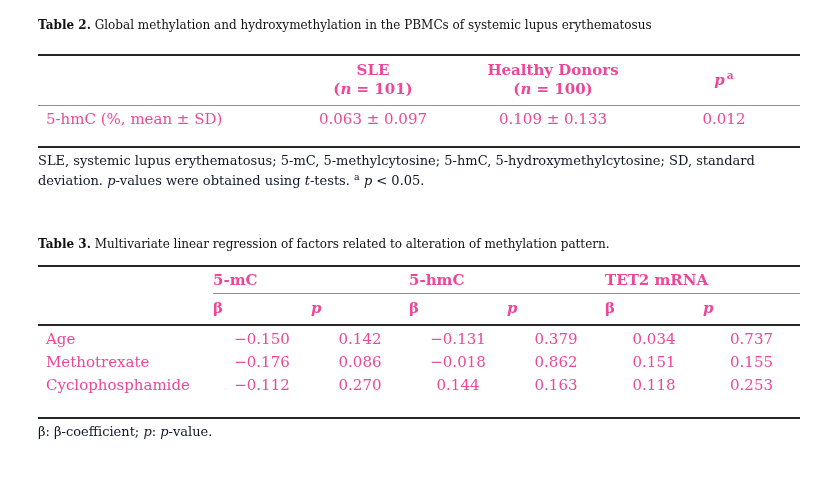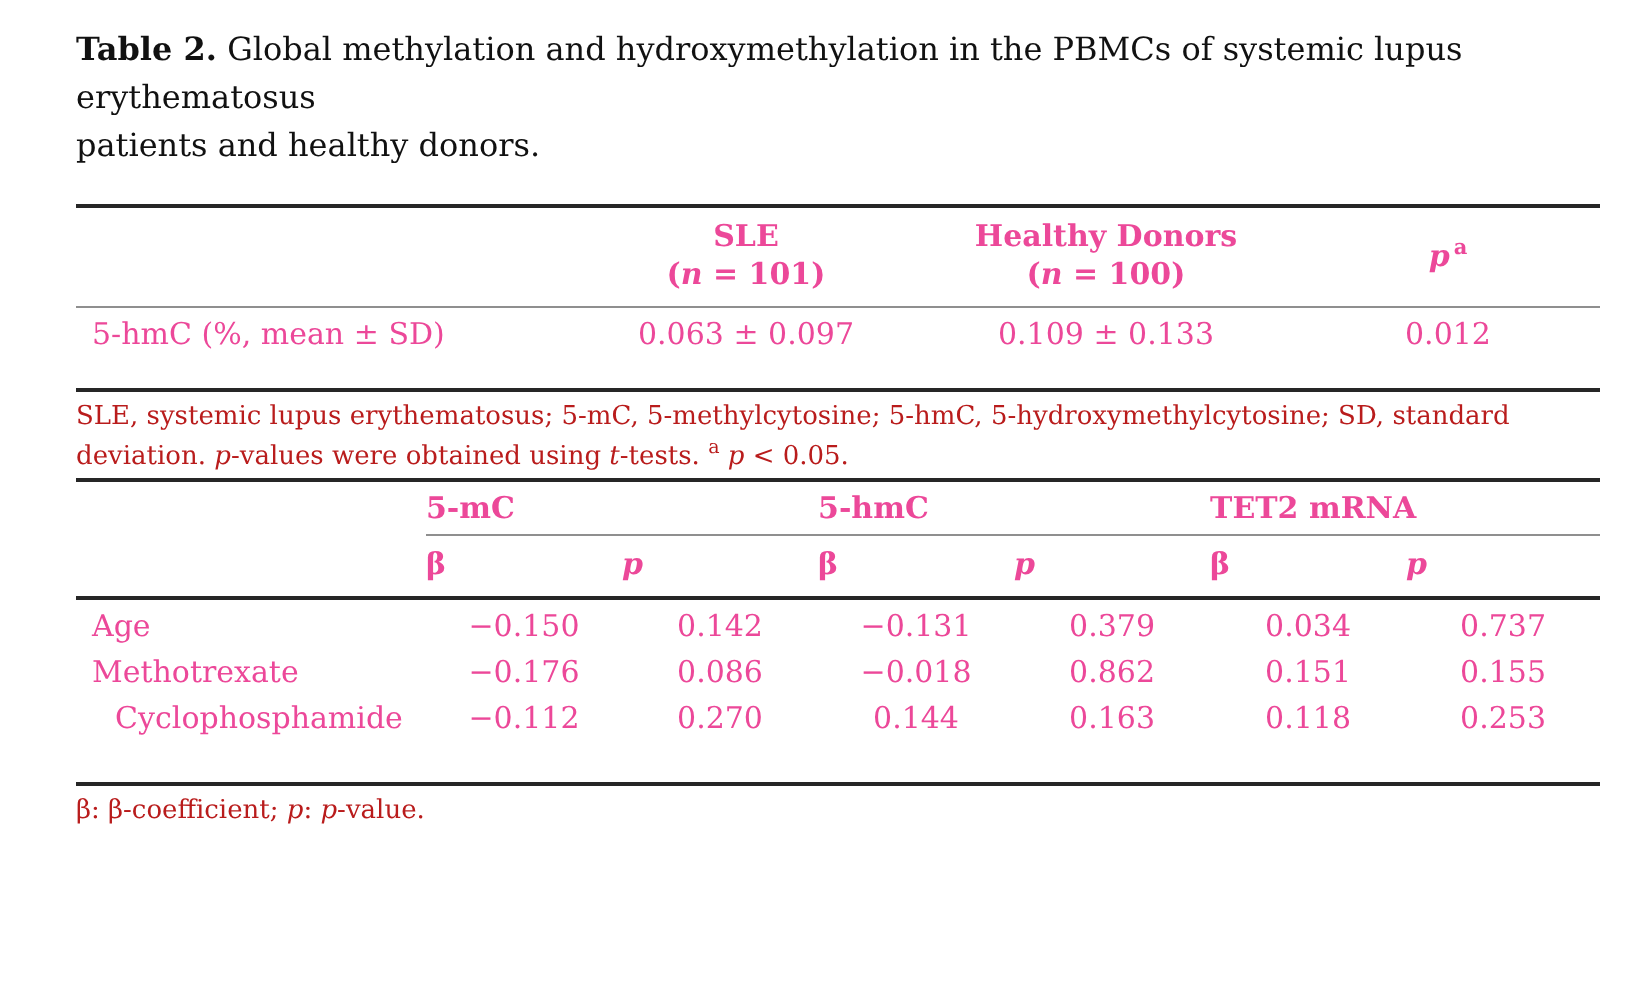--- a/index.html
+++ b/index.html
@@ -5,21 +5,21 @@
   * { margin: 0; padding: 0; box-sizing: border-box; }
   html, body { background: #ffffff; }
   body {
     width: 816px; height: 491px; overflow: hidden;
     font-family: "DejaVu Serif", serif;
     color: #111111;
   }
   .page { padding: 13px 16px 0 38px; width: 816px; }
 
   
-  .caption { font-size: 16px; line-height: 24px; color: #111; }
+  .caption { font-size: 12px; line-height: 24px; color: #111; }
   .caption b { font-weight: bold; }
   .t3caption { margin-top: 41px; margin-bottom: 9px; }
 
   
   table {
     border-collapse: collapse; table-layout: fixed; width: 762px;
     font-size: 15px; color: #ec4899;
   }
   .rule-top { border-top: 2.5px solid #262626; }
   .rule-bottom { border-bottom: 2px solid #262626; }
@@ -38,42 +38,42 @@
   .t2 tbody tr:first-child td { padding-top: 2px; }
   .t2 tbody tr:last-child td { padding-bottom: 16px; }
   .t2 tbody td.lbl, .t3 tbody td.lbl { text-align: left; padding-left: 8px; }
 
   .hvar { font-style: italic; }
   .hsup { font-size: 10.5px; vertical-align: super; margin-left: 2px; line-height: 0; }
 
   
   .footnote {
     font-size: 13px; line-height: 20px; margin-top: 3px; width: 762px;
-    color: #b91c1c;
+    color: #0f172a;
   }
   .footnote i { font-style: italic; }
   .footnote sup { font-size: 9.5px; vertical-align: super; line-height: 0; }
 
   
   .t3 thead th { font-weight: bold; text-align: left; }
   .t3 .group-row th { padding: 4px 0 3px 0; line-height: 19px; }
   .t3 .group-row th.grp { border-bottom: 1.5px solid #8f8f8f; }
   .t3 .sub-row th { padding: 5px 0 6px 0; line-height: 19px; border-bottom: 2px solid #262626; }
   .t3 .sub-row th.pcol { font-style: italic; }
   .t3 tbody td { text-align: center; line-height: 23px; padding: 0; }
   .t3 tbody tr:first-child td { padding-top: 2px; }
-  .t3 tbody tr:last-child td { padding-bottom: 20px; text-align: center; }
+  .t3 tbody tr:last-child td { padding-bottom: 20px; }
   .grp-em { }
 </style>
 </head>
 <body>
 
 <div class="page">
 
-  <p class="caption"><b>Table 2.</b> <span>Global methylation and hydroxymethylation in the PBMCs of systemic lupus erythematosus</span><br><span>patients and healthy donors.</span></p>
+  <p class="caption"><b>Table 2.</b> <span>Global methylation and hydroxymethylation in the PBMCs of systemic lupus erythematosus</span><br></p>
 
   <table class="t2 rule-top rule-bottom">
     <colgroup>
       <col style="width:250px">
         <col style="width:170px">
         <col style="width:190px">
         <col style="width:152px">
     </colgroup>
     <thead>
       <tr>
@@ -94,20 +94,21 @@
         <td class="lbl">5-hmC (%, mean ± SD)</td>
         <td>0.063 ± 0.097</td>
         <td>0.109 ± 0.133</td>
         <td>0.012</td>
       </tr>
     </tbody>
   </table>
 
   <p class="footnote"><span>SLE, systemic lupus erythematosus; 5-mC, 5-methylcytosine; 5-hmC, 5-hydroxymethylcytosine; SD, standard deviation. </span><i>p</i><span>-values were obtained using </span><i>t</i><span>-tests. </span><sup>a</sup><span> </span><i>p</i><span> &lt; 0.05.</span></p>
 
+  <p class="caption t3caption"><b>Table 3.</b> <span>Multivariate linear regression of factors related to alteration of methylation pattern.</span></p>
 
   <table class="t3 rule-top rule-bottom">
     <colgroup>
       <col style="width:175px">
         <col style="width:98px">
         <col style="width:98px">
         <col style="width:98px">
         <col style="width:98px">
         <col style="width:98px">
         <col style="width:97px">

